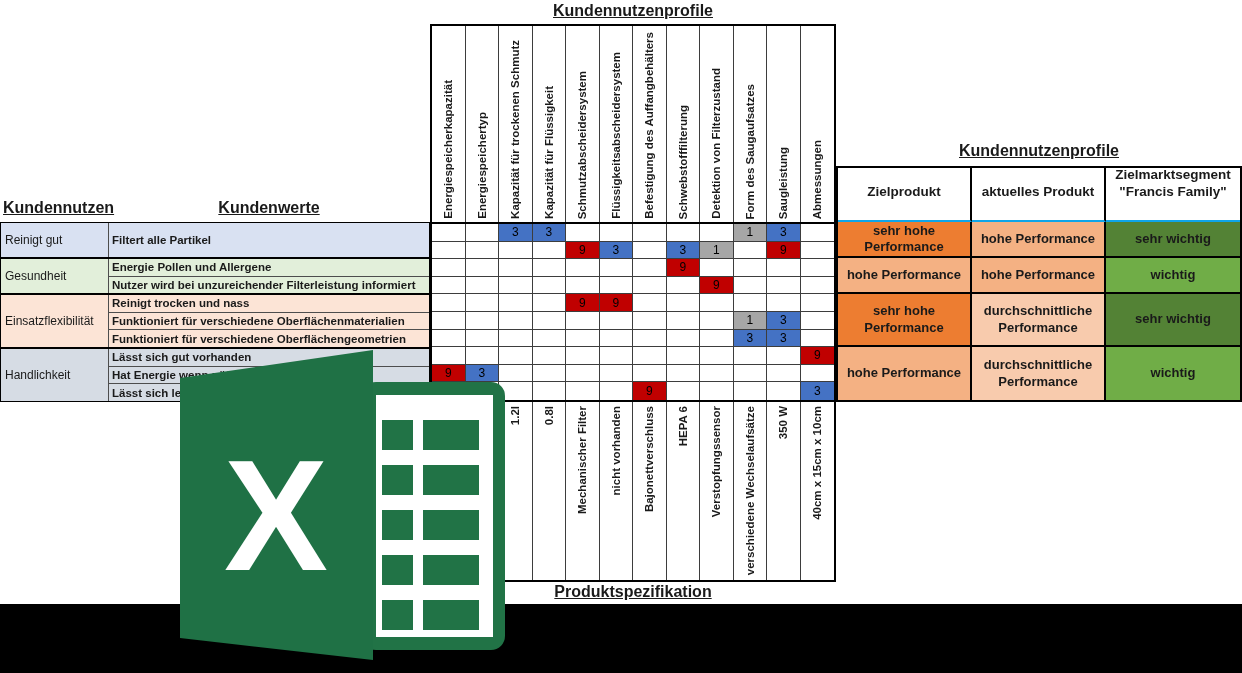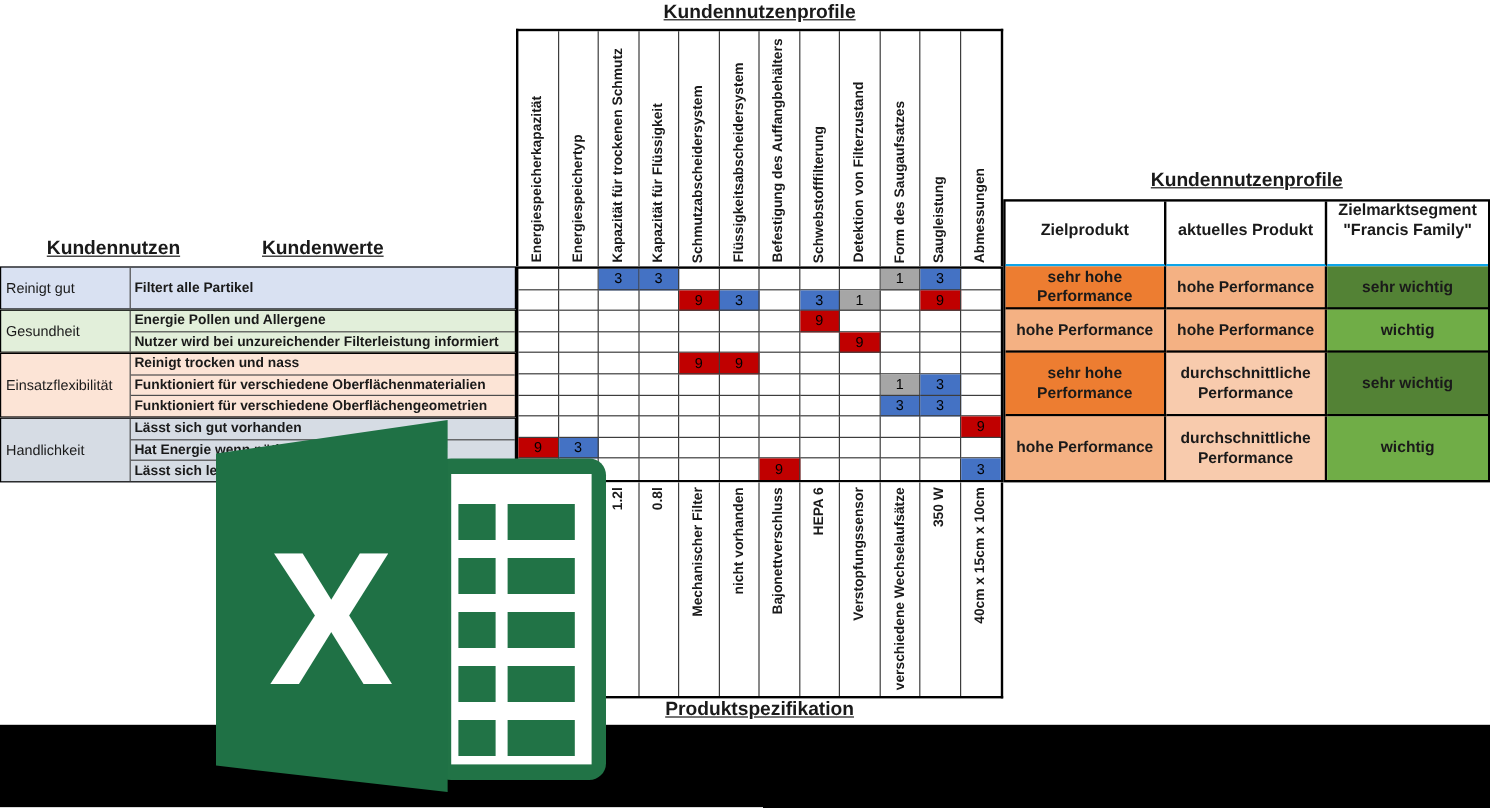--- a/index.html
+++ b/index.html
@@ -30,21 +30,21 @@
 
   
   #left-table{left:0;top:222px;width:430px;height:180px;}
   .lt-group{position:absolute;left:0;width:430px;display:flex;border:1.5px solid #000;box-sizing:border-box;}
   .lt-label{width:108px;border-right:1px solid #4d4d4d;display:flex;align-items:center;
             padding-left:4px;box-sizing:border-box;font-size:12px;}
   .lt-rows{flex:1;display:flex;flex-direction:column;min-width:0;}
   .lt-row{flex:1;display:flex;align-items:center;padding-left:3px;font-size:11.5px;font-weight:bold;
           white-space:nowrap;overflow:hidden;border-bottom:1px solid #4d4d4d;box-sizing:border-box;}
   .lt-row:last-child{border-bottom:none;}
-  #kundennutzen-h{left:3px;top:199px;margin-left:36px;}
+  #kundennutzen-h{left:3px;top:199px;}
   #kundenwerte-h{left:108px;top:199px;width:322px;}
 
   
   #profiles-title{left:836px;top:142px;width:406px;}
   #profiles-table{left:836px;top:166px;width:406px;height:236px;border:2px solid #000;box-sizing:border-box;
                   display:grid;grid-template-columns:134px 134px 134px;grid-template-rows:54px 36px 36px 53px 53px;
                   background:#fff;}
   .pr-h{display:flex;flex-direction:column;justify-content:flex-end;align-items:center;text-align:center;
         font-size:13.5px;font-weight:bold;padding-bottom:19px;white-space:pre-line;line-height:1.25;
         box-sizing:border-box;border-right:2px solid #000;border-bottom:2px solid #0ea5e9;}

